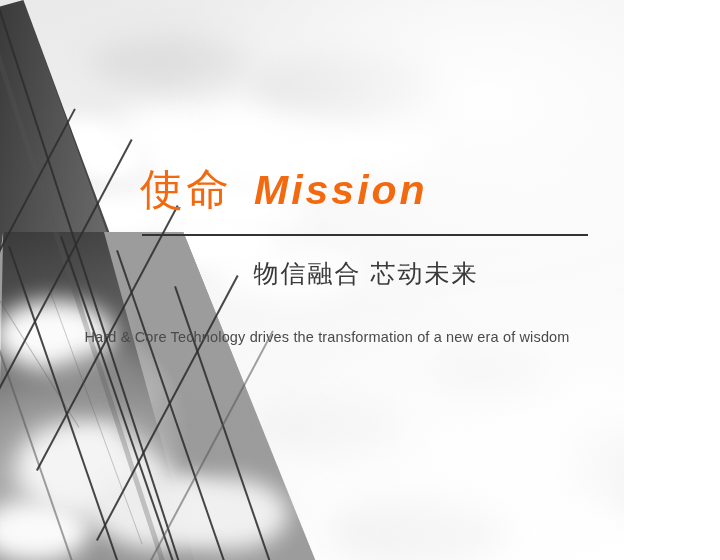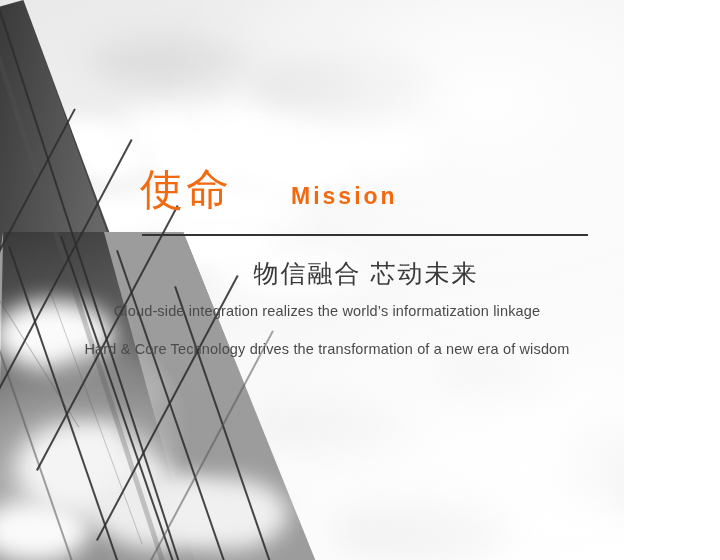--- a/index.html
+++ b/index.html
@@ -147,25 +147,26 @@
     color: #f2690f;
     white-space: nowrap;
   }
   .heading-cn {
     font-size: 43px;
     line-height: 1;
     font-weight: 400;
     letter-spacing: 3px;
   }
   .heading-en {
-    font-size: 23px;
+    font-size: 41px;
     line-height: 1;
     font-weight: bold;
     letter-spacing: 3px;
-    margin-left: 59px;
+    margin-left: 22px;
+    font-style: italic;
   }
   .divider {
     position: absolute;
     left: 142px;
     top: 234px;
     width: 446px;
     height: 2px;
     background: #333333;
   }
   .subtitle-cn {
@@ -188,21 +189,21 @@
     right: 0;
     text-align: center;
     color: #4a4a4a;
     font-size: 14.5px;
     letter-spacing: .15px;
     white-space: nowrap;
     padding-left: 30px;
     box-sizing: border-box;
   }
   .tagline.line1 { top: 303px; }
-  .tagline.line2 { top: 329px; margin-top: 12px; }
+  .tagline.line2 { top: 329px; }
 </style>
 </head>
 <body>
 
 <div id="banner">
 
   <div class="sky-base"></div>
 
   <div>
     <div class="cloud" style="left:40px;  top:118px; width:86px;  height:48px;"></div>
@@ -274,18 +275,17 @@
 
     <div class="heading">
       <span class="heading-cn">使命</span>
       <span class="heading-en">Mission</span>
     </div>
 
     <div class="divider"></div>
 
     <div class="subtitle-cn">物信融合 芯动未来</div>
 
-    <div class="tagline line1">Cloud-side integration realizes the world’s informatization linkage</div>
 
     <div class="tagline line2">Hard &amp; Core Technology drives the transformation of a new era of wisdom</div>
   </div>
 
 </div>
 
 </body></html>

